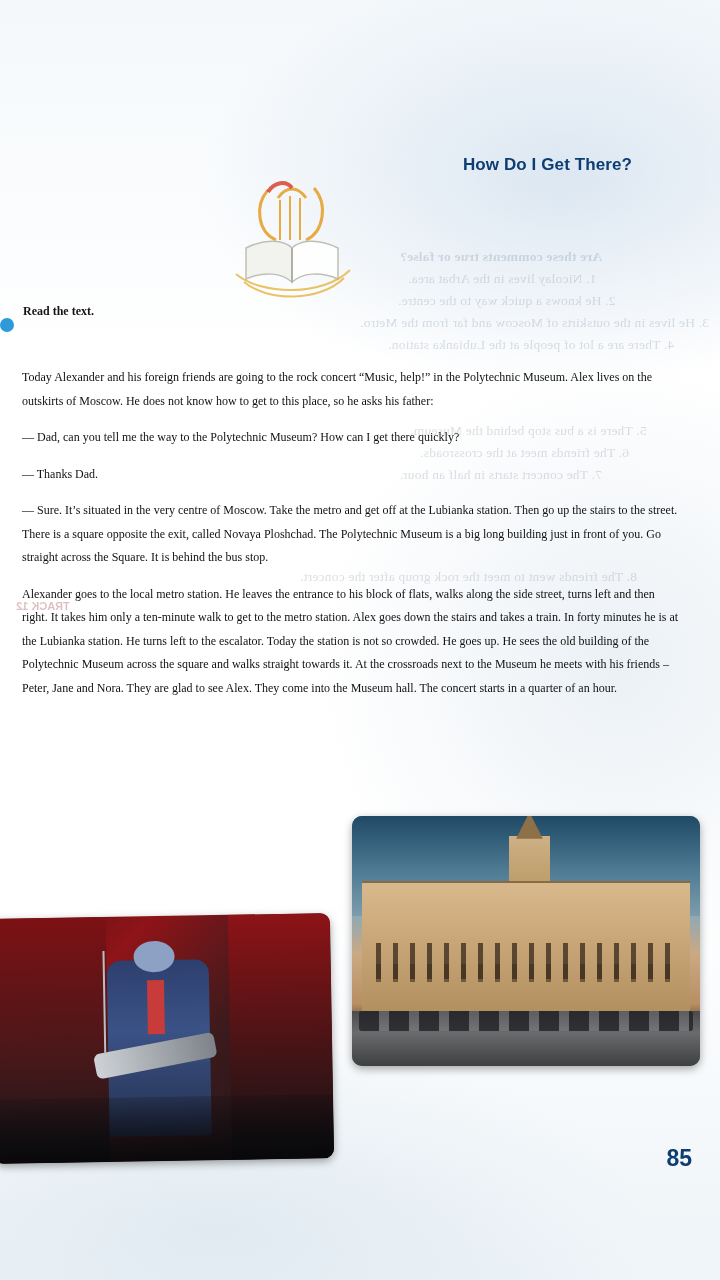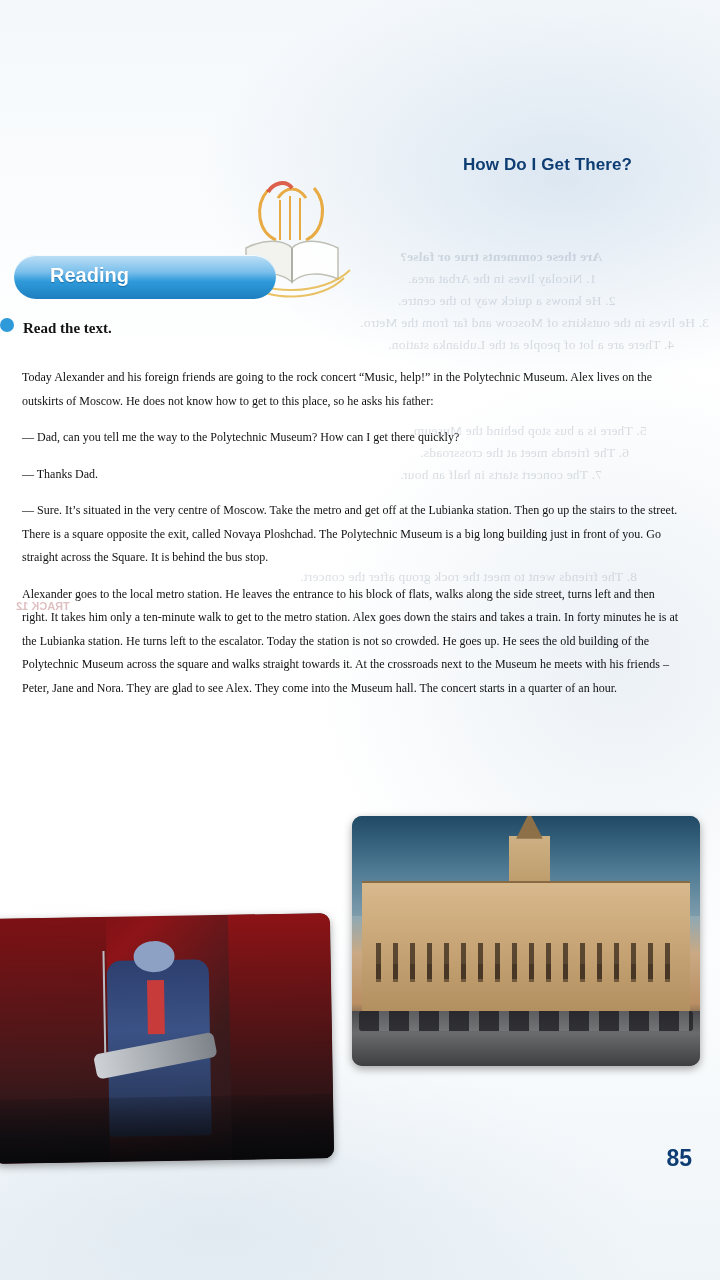--- a/index.html
+++ b/index.html
@@ -94,24 +94,24 @@
     left: 0px;
     top: 318px;
     width: 14px;
     height: 14px;
     border-radius: 50%;
     background: #2f9ada;
   }
   .instruction {
     position: absolute;
     left: 23px;
-    top: 320px;
+    top: 304px;
     font-family: "Liberation Serif", serif;
     font-weight: bold;
-    font-size: 15px;
+    font-size: 12px;
     color: #141414;
   }
 
   .body-text {
     position: absolute;
     left: 22px;
     top: 366px;
     width: 660px;
     font-size: 12px;
     line-height: 23.5px;
@@ -275,23 +275,20 @@
           <path d="M64 70 L64 104" stroke="#a8a89c" stroke-width="2"></path>
         </g>
         <g stroke="#e6b43f" stroke-width="2" fill="none" opacity="0.8">
           <path d="M8 96 C34 118, 96 118, 122 92"></path>
           <path d="M16 104 C40 124, 92 124, 116 100"></path>
         </g>
         <path d="M40 14 C46 4, 58 2, 64 10" stroke="#d8452f" stroke-width="4" fill="none" opacity="0.85"></path>
       </svg>
     </div>
 
-    <div class="reading-tab">
-      <span class="label">Reading</span>
-    </div>
 
     <div class="bullet-dot"></div>
     <div class="instruction">Read the text.</div>
 
     <div class="body-text">
       <p class="tight">Today Alexander and his foreign friends are going to the rock concert “Music, help!” in the Polytechnic Museum. Alex lives on the outskirts of Moscow. He does not know how to get to this place, so he asks his father:</p>
       <p class="tight">— Dad, can you tell me the way to the Polytechnic Museum? How can I get there quickly?</p>
       <p class="tight">— Thanks Dad.</p>
       <p class="tight">— Sure. It’s situated in the very centre of Moscow. Take the metro and get off at the Lubianka station. Then go up the stairs to the street. There is a square opposite the exit, called Novaya Ploshchad. The Polytechnic Museum is a big long building just in front of you. Go straight across the Square. It is behind the bus stop.</p>
       <p>Alexander goes to the local metro station. He leaves the entrance to his block of flats, walks along the side street, turns left and then right. It takes him only a ten-minute walk to get to the metro station. Alex goes down the stairs and takes a train. In forty minutes he is at the Lubianka station. He turns left to the escalator. Today the station is not so crowded. He goes up. He sees the old building of the Polytechnic Museum across the square and walks straight towards it. At the crossroads next to the Museum he meets with his friends – Peter, Jane and Nora. They are glad to see Alex. They come into the Museum hall. The concert starts in a quarter of an hour.</p>

